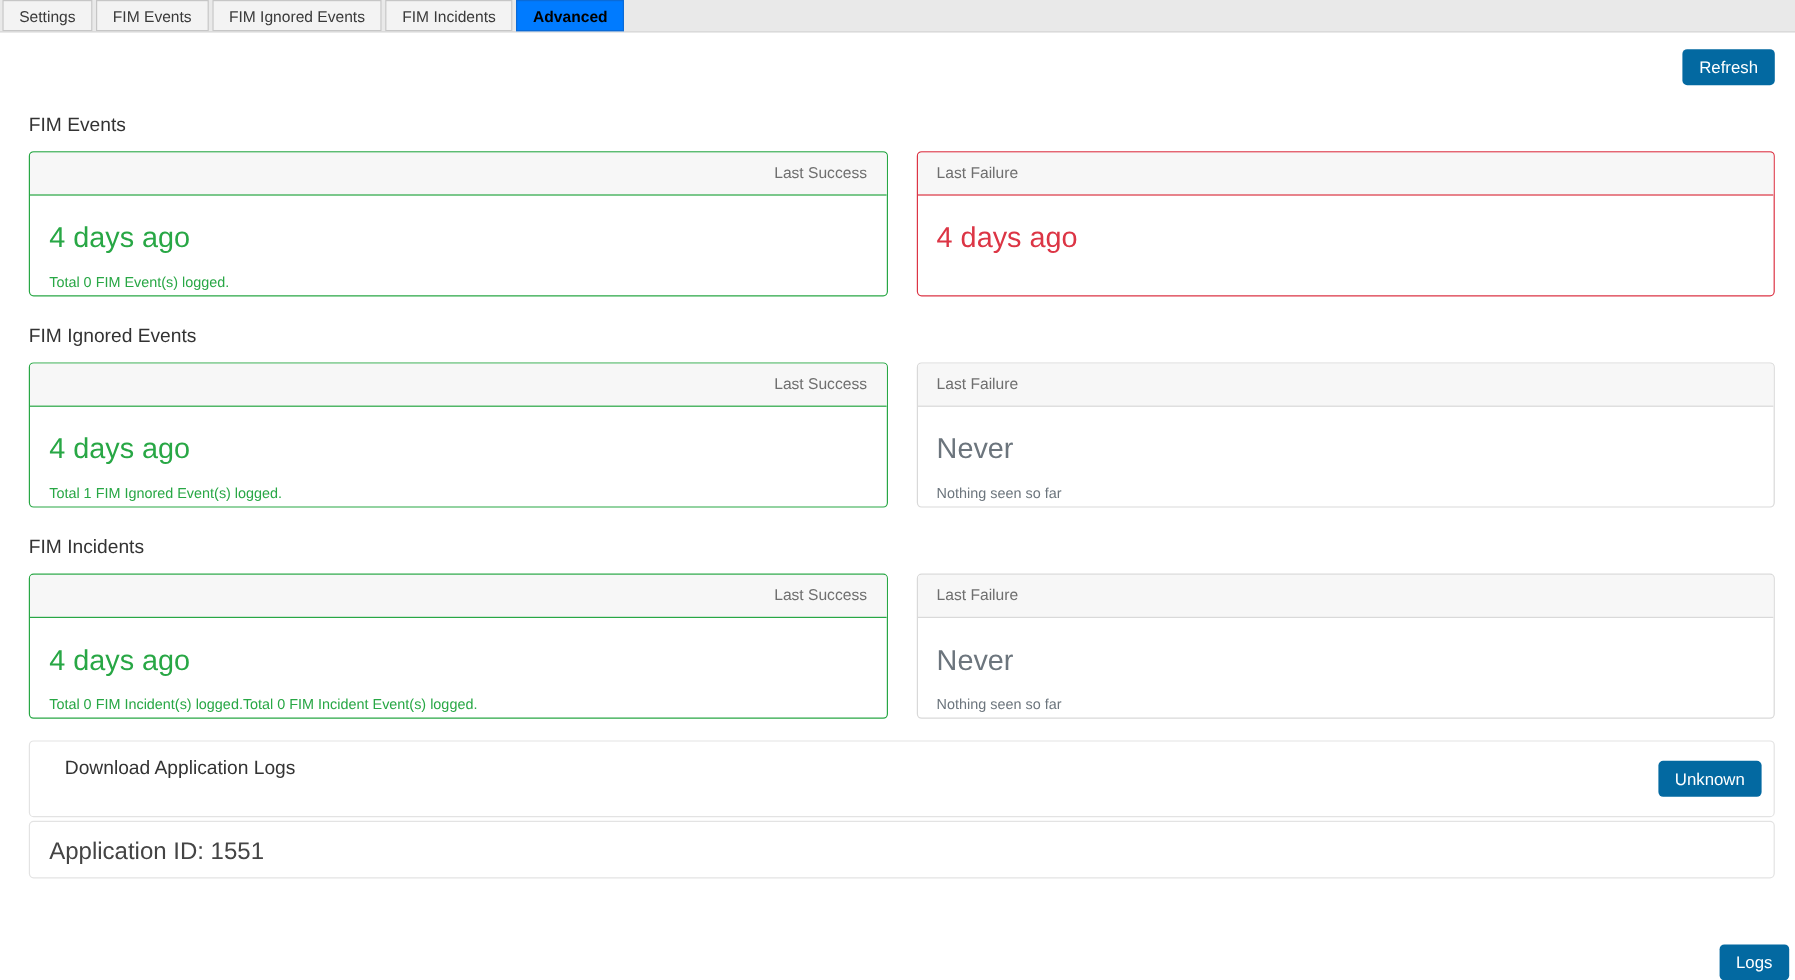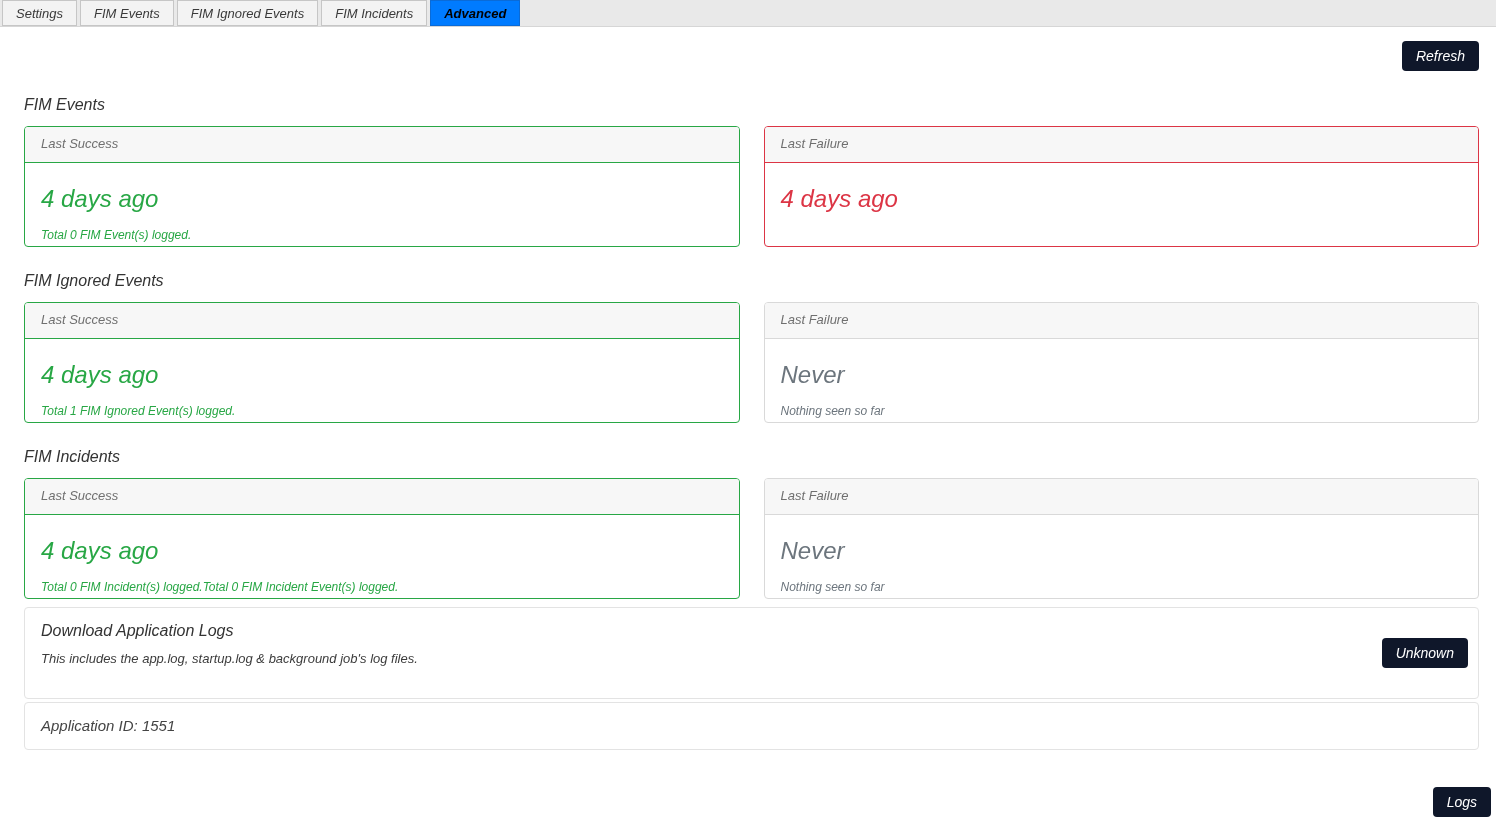--- a/index.html
+++ b/index.html
@@ -1,15 +1,15 @@
 <!DOCTYPE html>
 <html><head>
 <meta charset="utf-8">
 <style>
-  * { margin: 0; padding: 0; box-sizing: border-box; font-style: italic; }
+  * { margin: 0; padding: 0; box-sizing: border-box; }
   html, body { background: #ffffff; }
   body {
     font-family: "Liberation Sans", "DejaVu Sans", sans-serif;
     width: 1496px;
     height: 817px;
     position: relative;
     overflow: hidden;
     color: #333;
   }
 
@@ -45,21 +45,21 @@
   
   .content {
     padding: 0 17px 0 24px;
   }
   .toolbar-row {
     display: flex;
     justify-content: flex-end;
     margin-top: 14px;
   }
   .btn {
-    background: #0f172a;
+    background: #0369a1;
     color: #fff;
     border: none;
     border-radius: 4px;
     font-size: 14px;
     font-family: inherit;
     padding: 7px 14px;
     cursor: pointer;
     text-align: right;
   }
   .section-title {
@@ -87,52 +87,52 @@
     padding: 9px 16px;
     font-size: 13px;
     color: #6f6f6f;
     height: 36px;
   }
   .card-body { padding: 16px; }
   .card-time { font-size: 24px; font-weight: normal; margin-top: 6px; color: #6c757d; }
   .card-detail { font-size: 12px; margin-top: 15px; color: #6c757d; }
 
   .card.success { border-color: #28a745; }
-  .card.success .card-header { border-bottom-color: #28a745; }
+  .card.success .card-header { border-bottom-color: #28a745; text-align: right; }
   .card.success .card-time, .card.success .card-detail { color: #28a745; }
 
   .card.danger { border-color: #dc3545; }
   .card.danger .card-header { border-bottom-color: #dc3545; }
   .card.danger .card-time, .card.danger .card-detail { color: #dc3545; }
 
   
   .panel {
     border: 1px solid #e3e3e3;
     border-radius: 4px;
     background: #fff;
     position: relative;
   }
   .panel.download {
-    margin-top: 8px;
-    height: 92px;
-    padding: 14px 16px;
+    margin-top: 18px;
+    height: 64px;
+    padding: 14px 29px;
   }
   .panel-title { font-size: 16px; color: #333; }
   .panel-desc { font-size: 13px; color: #3c3c3c; margin-top: 11px; }
   .panel .btn.download-btn {
     position: absolute;
     right: 10px;
     top: 50%;
     transform: translateY(-50%);
   }
   .panel.appid {
     margin-top: 3px;
     height: 48px;
     padding: 14px 16px;
-    font-size: 15px;
+    font-size: 20px;
     color: #444;
   }
 
   
   .save-btn {
     position: absolute;
     right: 5px;
     top: 787px;
     padding: 7px 14px;
   }
@@ -202,21 +202,20 @@
       <div class="card-header">Last Failure</div>
       <div class="card-body">
         <div class="card-time">Never</div>
         <div class="card-detail">Nothing seen so far</div>
       </div>
     </div>
   </div>
 
   <div class="panel download">
     <div class="panel-title">Download Application Logs</div>
-    <div class="panel-desc">This includes the app.log, startup.log &amp; background job's log files.</div>
     <button class="btn download-btn">Unknown</button>
   </div>
 
   <div class="panel appid">
     <span>Application ID: 1551</span>
   </div>
 
 </div>
 
 <button class="btn save-btn">Logs</button>

